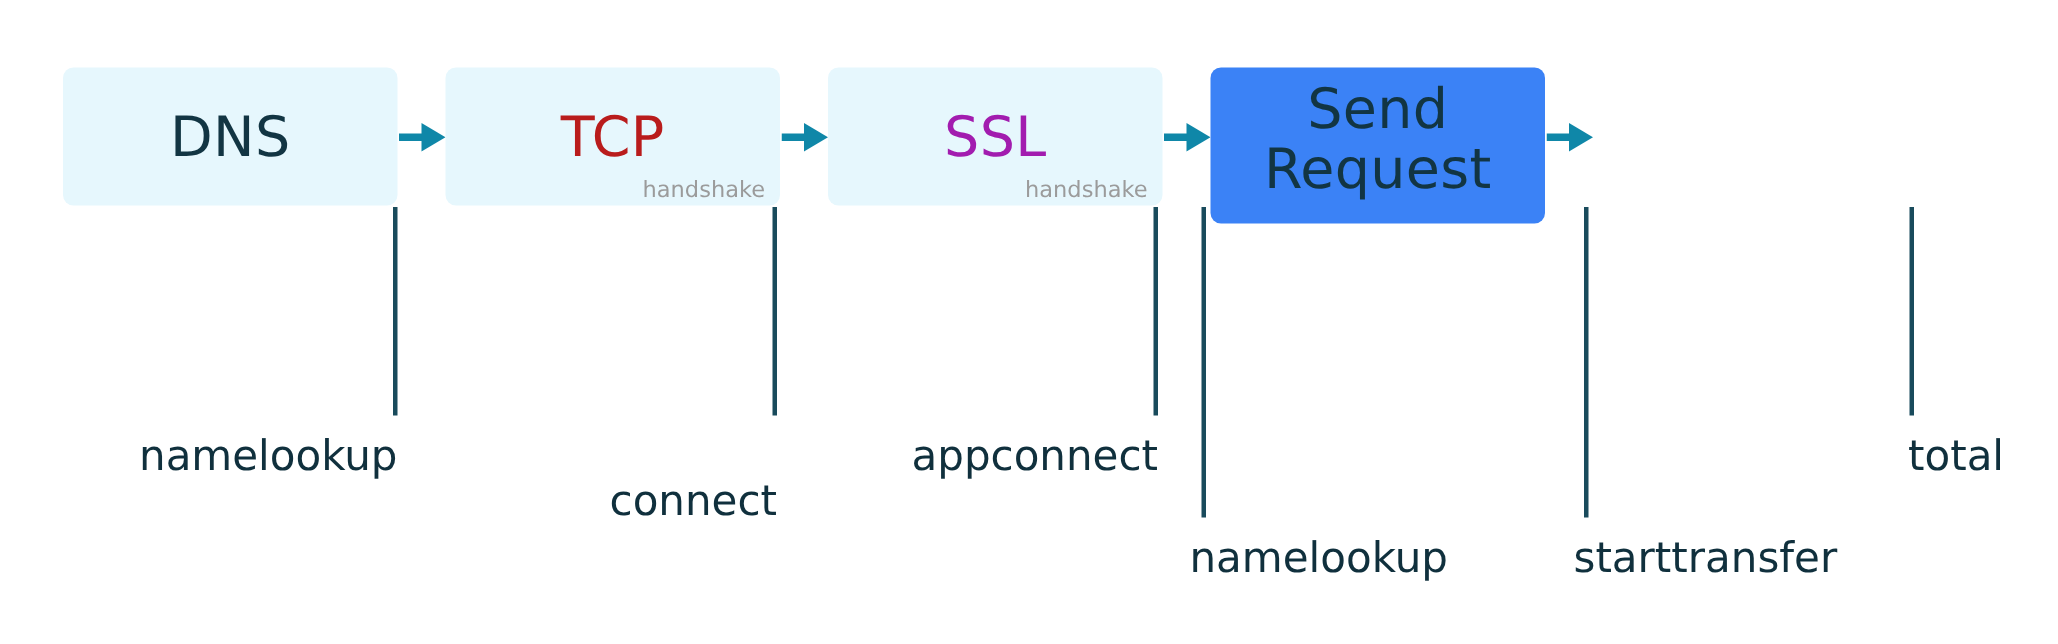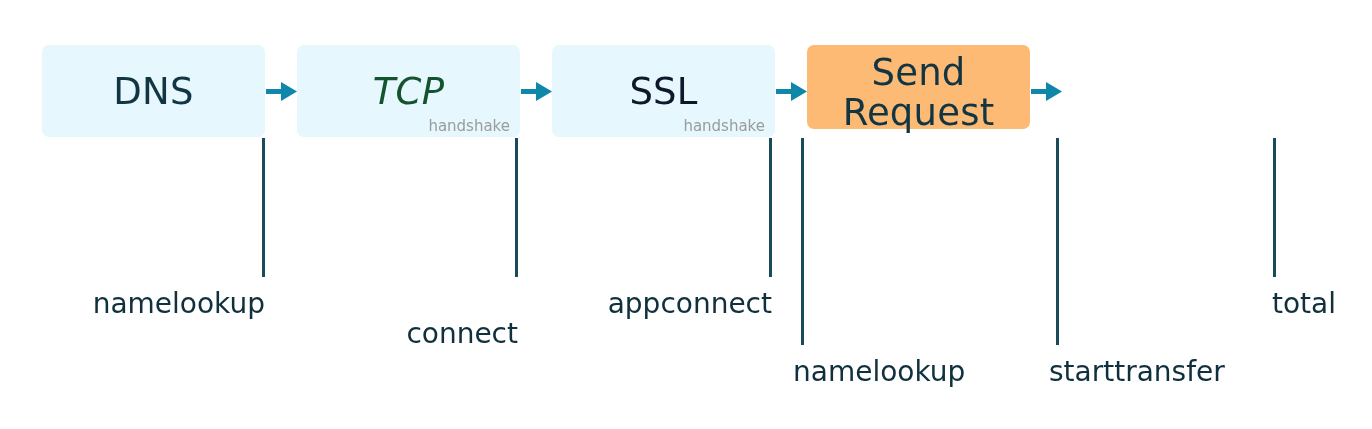--- a/index.html
+++ b/index.html
@@ -75,28 +75,28 @@
   .tick-label.align-left  { text-align: left; }
 </style>
 </head>
 <body>
 
 <div id="stage" style="background: rgb(255, 255, 255);">
     <div class="stage-box" style="left: 42px; top: 45px; width: 223px; height: 92px; background: rgb(230, 247, 253);">
       <div class="stage-title one-line" style="color: rgb(18, 53, 67);">DNS</div>
     </div>
     <div class="stage-box" style="left: 297px; top: 45px; width: 223px; height: 92px; background: rgb(230, 247, 253);">
-      <div class="stage-title one-line" style="color: #14532d; font-style: italic;">TCP</div>
+      <div class="stage-title one-line" style="color: #b91c1c;">TCP</div>
       <div class="stage-sub" style="color: rgb(155, 155, 155);">handshake</div>
     </div>
     <div class="stage-box" style="left: 552px; top: 45px; width: 223px; height: 92px; background: rgb(230, 247, 253);">
-      <div class="stage-title one-line" style="color: #0f172a;">SSL</div>
+      <div class="stage-title one-line" style="color: #a21caf;">SSL</div>
       <div class="stage-sub" style="color: rgb(155, 155, 155);">handshake</div>
     </div>
-    <div class="stage-box" style="left: 807px; top: 45px; width: 223px; height: 84px; background: #fdba74;">
+    <div class="stage-box" style="left: 807px; top: 45px; width: 223px; height: 104px; background: #3b82f6;">
       <div class="stage-title two-line" style="color: rgb(18, 53, 67);">Send
 Request</div>
     </div>
     <div class="arrow" style="left: 266px; top: 80px; width: 31px;"><svg width="31" height="24" viewBox="0 0 31 24" xmlns="http://www.w3.org/2000/svg">
         <rect x="0" y="9" width="18" height="5" fill="#0f87a8"></rect>
         <path d="M15 2 L31 11.5 L15 21 Z" fill="#0f87a8"></path>
       </svg></div>
     <div class="arrow" style="left: 521px; top: 80px; width: 31px;"><svg width="31" height="24" viewBox="0 0 31 24" xmlns="http://www.w3.org/2000/svg">
         <rect x="0" y="9" width="18" height="5" fill="#0f87a8"></rect>
         <path d="M15 2 L31 11.5 L15 21 Z" fill="#0f87a8"></path>

